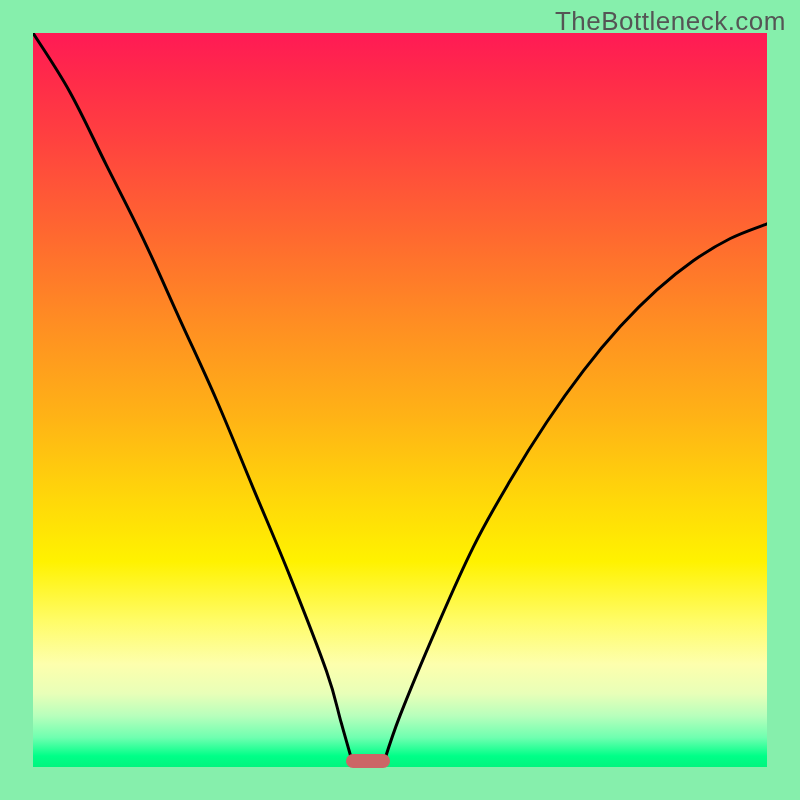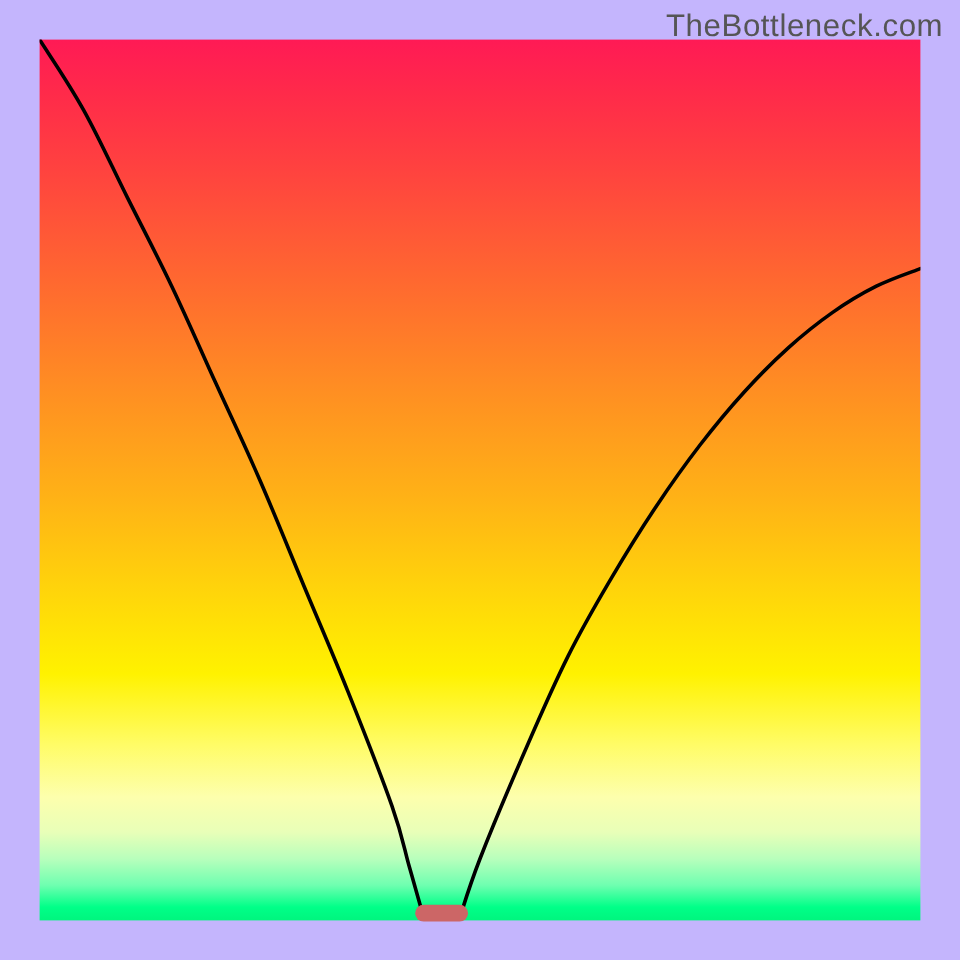--- a/index.html
+++ b/index.html
@@ -8,21 +8,21 @@
     width: 800px;
     height: 800px;
     overflow: hidden;
     background: #000;
     font-family: Arial, Helvetica, sans-serif;
   }
   .frame {
     position: relative;
     width: 800px;
     height: 800px;
-    background: #c4b5fd;
+    background: #86efac;
   }
   .watermark {
     position: absolute;
     top: 6px;
     right: 14px;
     color: #555;
     font-size: 26px;
     font-weight: 400;
     letter-spacing: 0.5px;
     z-index: 5;

